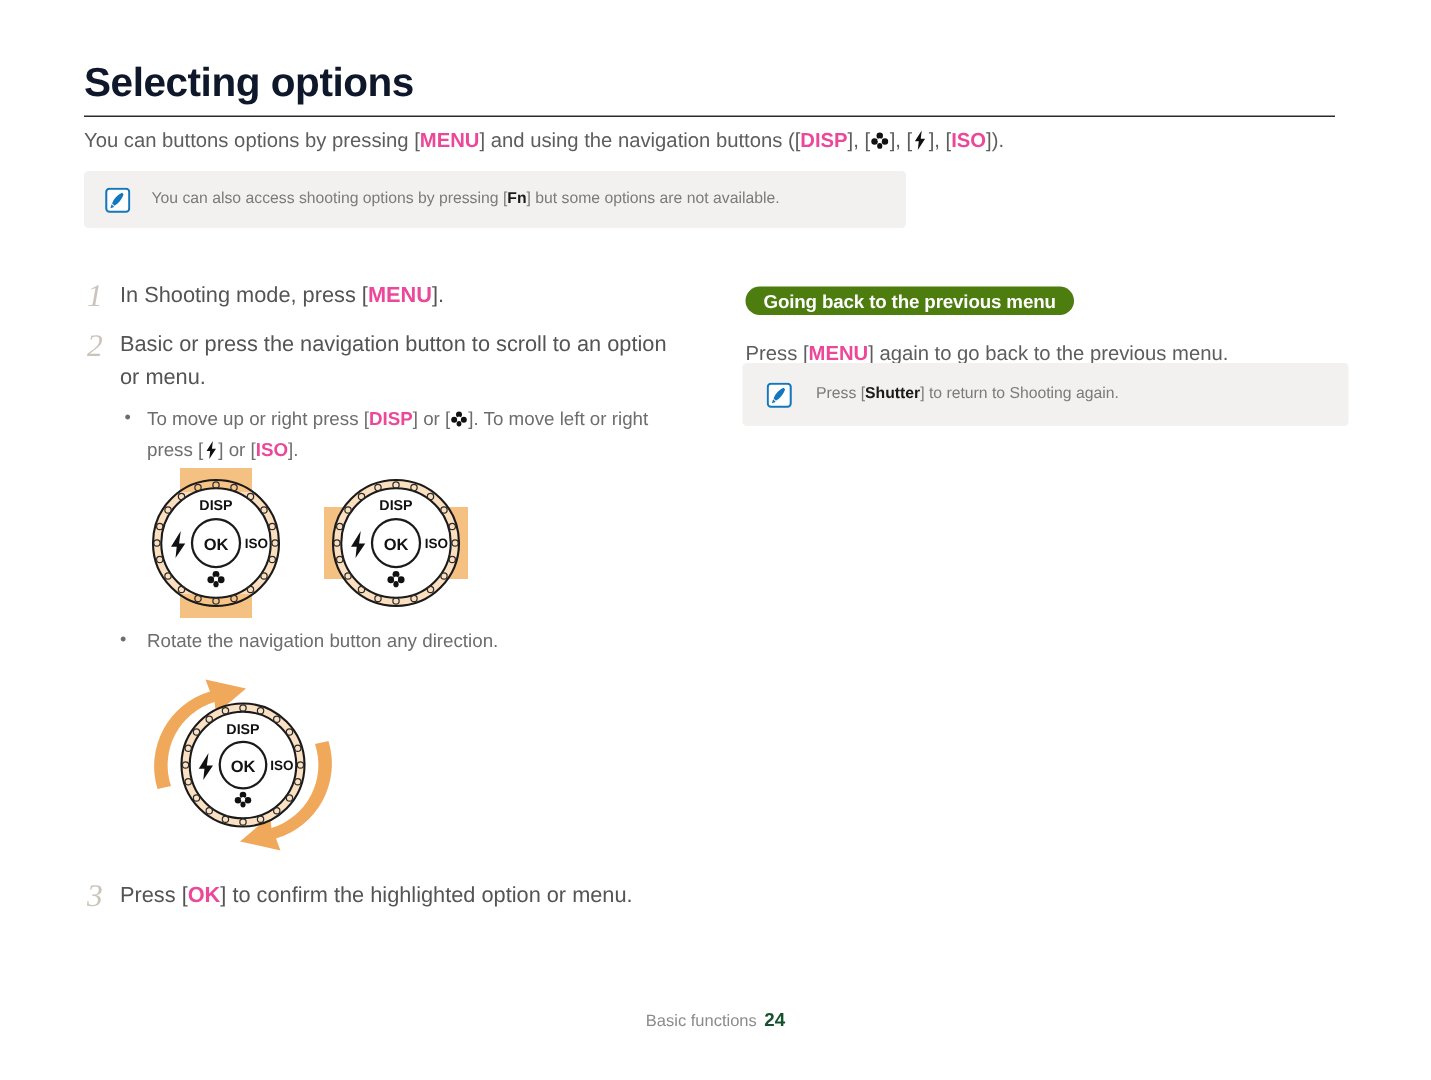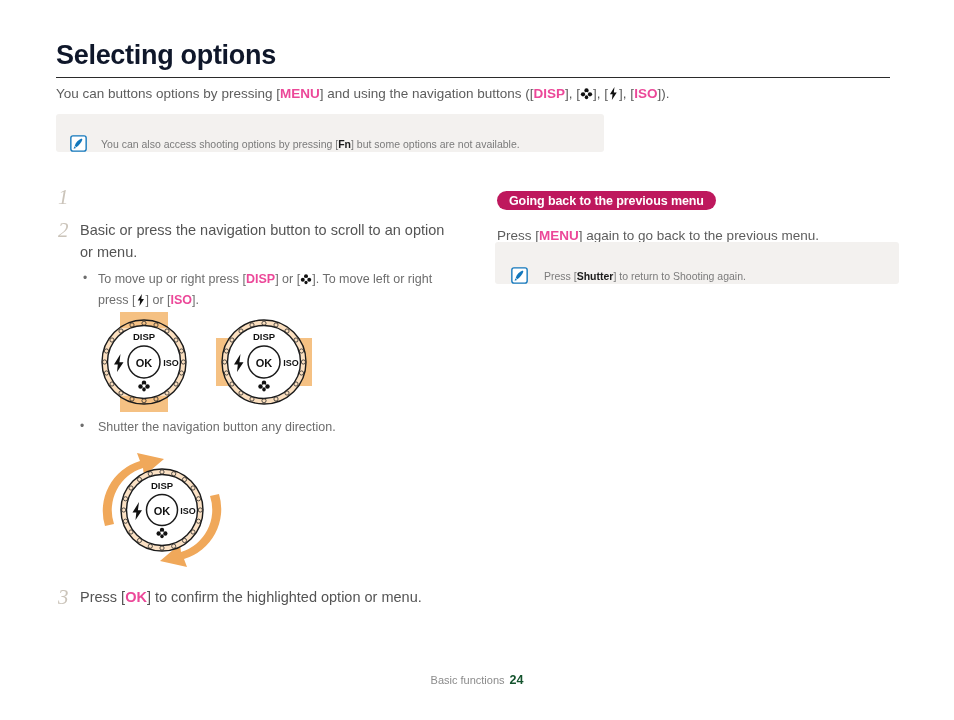--- a/index.html
+++ b/index.html
@@ -54,21 +54,21 @@
     color: #ec4899;
     font-weight: bold;
   }
 
   
   .note {
     position: absolute;
     background: #f3f1ef;
     border-radius: 3px;
     display: flex;
-    align-items: flex-end;
+    align-items: center;
   }
   .note-1 { left: 56px; top: 114px; width: 548px; height: 38px; }
   .note-2 { left: 495px; top: 242px; width: 404px; height: 42px; }
 
   .note-icon {
     width: 17px;
     height: 17px;
     margin-left: 14px;
     margin-right: 14px;
     flex: 0 0 auto;
@@ -146,21 +146,21 @@
     font-size: 12px;
   }
 
   
   .pill {
     position: absolute;
     left: 497px;
     top: 191px;
     height: 19px;
     padding: 0 12px;
-    background: #be185d;
+    background: #4d7c0f;
     border-radius: 10px;
     color: #ffffff;
     font-size: 12.5px;
     font-weight: bold;
     display: flex;
     align-items: center;
     letter-spacing: -0.1px;
   }
   .right-text {
     position: absolute;
@@ -227,20 +227,23 @@
         <path d="M5.2 13.2 L4.2 16.2 L7.2 15.2" fill="#1277bc"></path>
       </svg>
     </span>
     <span class="note-text">
       <span>You can also access shooting options by pressing [</span><span class="b">Fn</span><span>] but some options are not available.</span>
     </span>
   </div>
 
   <div class="step step-1">
     <div class="step-num">1</div>
+    <div class="step-body">
+      <span>In Shooting mode, press [</span><span class="b">MENU</span><span>].</span>
+    </div>
   </div>
 
   <div class="step step-2">
     <div class="step-num">2</div>
     <div class="step-body">
       <div>Basic or press the navigation button to scroll to an option or menu.</div>
       <ul class="bullet-list">
         <li>
           <span>To move up or right press [</span><span class="b">DISP</span><span>] or [</span><span class="inline-ico"><svg width="12" height="12" viewBox="0 0 24 24">
                 <circle cx="12" cy="6.5" r="4" fill="#111"></circle>
@@ -343,21 +346,21 @@
       <g transform="translate(56,74) scale(0.52)">
         <circle cx="0" cy="-6" r="4.4" fill="#111"></circle>
           <circle cx="-6.6" cy="1" r="4.4" fill="#111"></circle>
         <circle cx="6.6" cy="1" r="4.4" fill="#111"></circle>
           <ellipse cx="0" cy="6.6" rx="3.4" ry="4" fill="#111"></ellipse>
         <circle cx="0" cy="-0.4" r="2.8" fill="#fff"></circle>
       </g>
     </svg>
   </div>
 
-  <div class="bullet-standalone" style="top:420px;">Shutter the navigation button any direction.</div>
+  <div class="bullet-standalone" style="top:420px;">Rotate the navigation button any direction.</div>
 
   <div class="dial-wrap dial-3">
     <svg width="140" height="122" viewBox="0 0 140 122">
       <g fill="#f0a85a">
         <path d="M13 78 A52 52 0 0 1 48 13 L45 5 L72 11 L52 28 L51 20 A44 44 0 0 0 22 76 Z"></path>
       </g>
       <g fill="#f0a85a">
         <path d="M127 46 A52 52 0 0 1 92 111 L95 119 L68 113 L88 96 L89 104 A44 44 0 0 0 118 48 Z"></path>
       </g>
       <circle cx="70" cy="62" r="41" fill="#fff"></circle>

